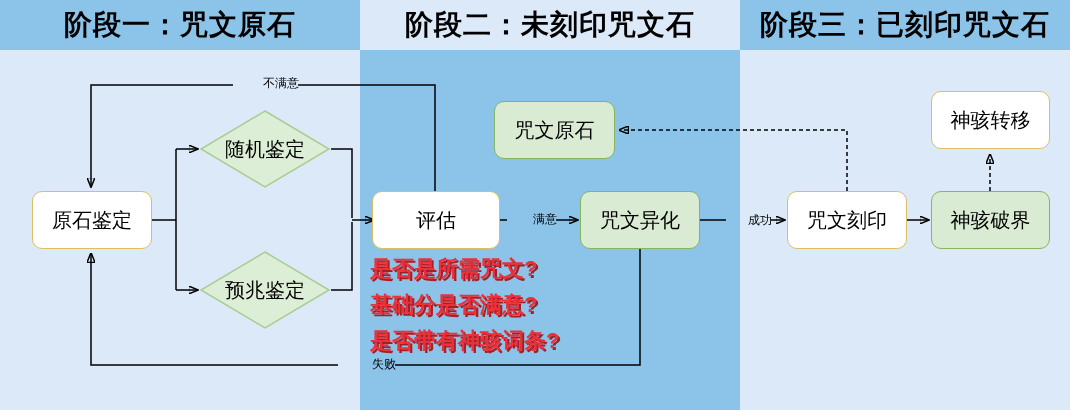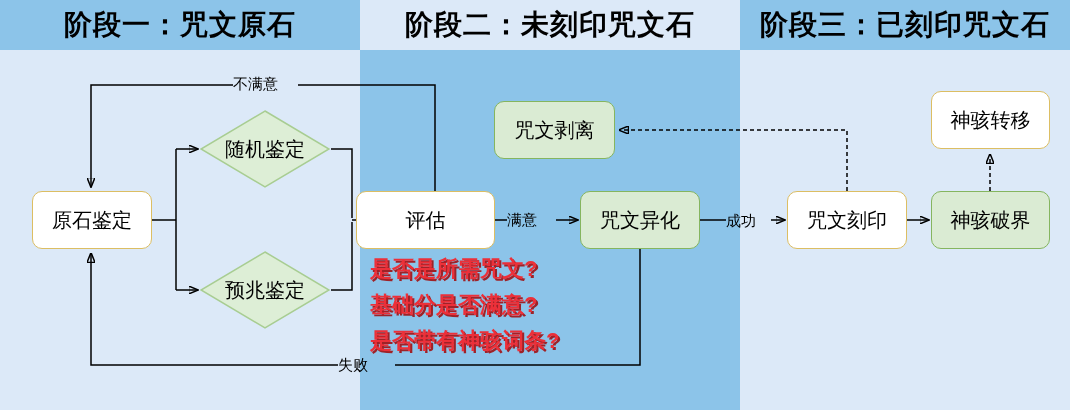--- a/index.html
+++ b/index.html
@@ -30,21 +30,21 @@
   .node.green  { background:#DAEBD3; border-color:#85B55F; }
 
   .diamond {
     position:absolute; display:flex; align-items:center; justify-content:center;
     font-size:20px; text-align:center;
   }
   .diamond svg { position:absolute; left:0; top:0; width:100%; height:100%; }
   .diamond span { position:relative; }
 
   .edge-label {
-    position:absolute; font-size:15px; text-align:left; white-space:nowrap;
+    position:absolute; font-size:12px; text-align:right; white-space:nowrap;
   }
 
   .questions {
     position:absolute; left:370px; top:251px;
     font-size:22px; font-weight:bold; line-height:36px; white-space:nowrap;
     color:#EC3039;
     text-shadow:2px 2px 0 #9E2228;
   }
 </style>
 </head>
@@ -112,26 +112,26 @@
     <span>随机鉴定</span>
   </div>
 
   <div class="diamond" style="left:200px; top:251px; width:130px; height:78px;">
     <svg viewBox="0 0 130 78">
       <polygon points="65,1 129,39 65,77 1,39" fill="#DDEED6" stroke="#A8CD92" stroke-width="1.5"></polygon>
     </svg>
     <span>预兆鉴定</span>
   </div>
 
-  <div class="node yellow" style="left:356px; top:191px; width:139px; height:58px;justify-content:center;">
+  <div class="node yellow" style="left:372px; top:191px; width:128px; height:58px;justify-content:center;">
     <span>评估</span>
   </div>
 
   <div class="node green" style="left:494px; top:101px; width:121px; height:58px;">
-    <span>咒文剥离</span>
+    <span>咒文原石</span>
   </div>
 
   <div class="node green" style="left:580px; top:191px; width:120px; height:58px;">
     <span>咒文异化</span>
   </div>
 
   <div class="node yellow" style="left:787px; top:191px; width:120px; height:58px;">
     <span>咒文刻印</span>
   </div>
 

